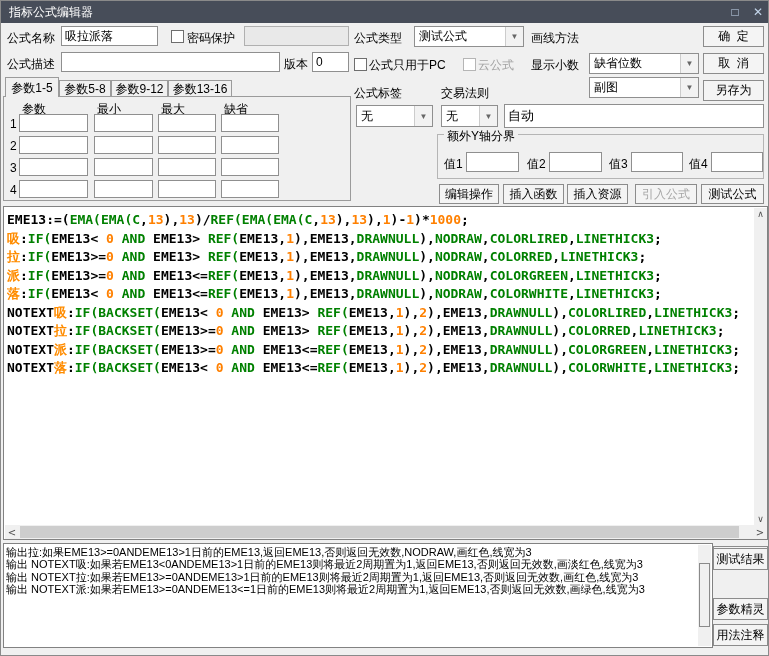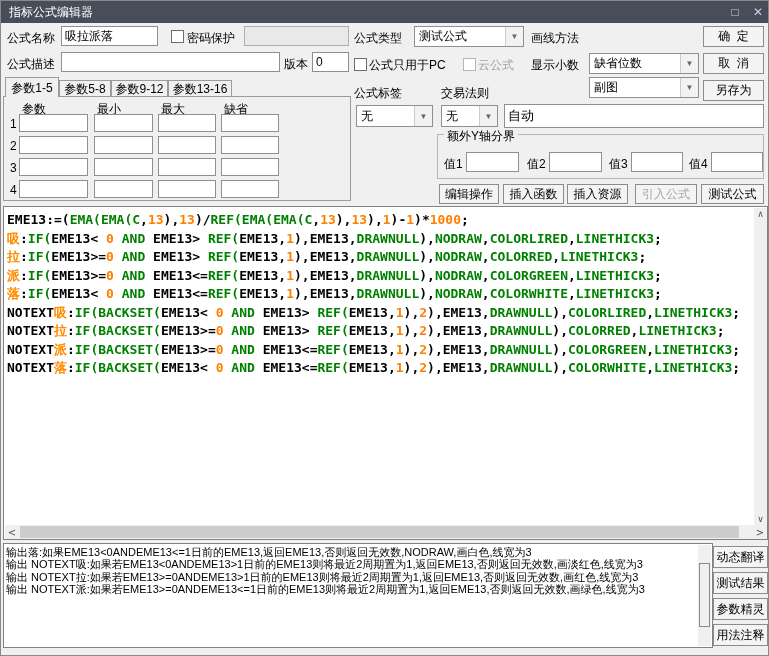--- a/index.html
+++ b/index.html
@@ -190,30 +190,30 @@
     </div>
     <div id="editor-hsb">
       <div class="sb-arrow" style="left:2px;top:2px;width:10px;font-size:10px;">&lt;</div>
       <div class="sb-arrow" style="right:2px;top:2px;width:10px;font-size:10px;">&gt;</div>
       <div class="sb-thumb" style="left:15px;top:1px;width:719px;height:12px;"></div>
     </div>
   </div>
 
   <div id="trans">
     <div id="trans-text">
-        <div class="tr-line">输出落:如果EME13&lt;0ANDEME13&lt;=1日前的EME13,返回EME13,否则返回无效数,NODRAW,画白色,线宽为3</div>
+        <div class="tr-line">输出拉:如果EME13&gt;=0ANDEME13&gt;1日前的EME13,返回EME13,否则返回无效数,NODRAW,画红色,线宽为3</div>
         <div class="tr-line">输出 NOTEXT吸:如果若EME13&lt;0ANDEME13&gt;1日前的EME13则将最近2周期置为1,返回EME13,否则返回无效数,画淡红色,线宽为3</div>
         <div class="tr-line">输出 NOTEXT拉:如果若EME13&gt;=0ANDEME13&gt;1日前的EME13则将最近2周期置为1,返回EME13,否则返回无效数,画红色,线宽为3</div>
         <div class="tr-line">输出 NOTEXT派:如果若EME13&gt;=0ANDEME13&lt;=1日前的EME13则将最近2周期置为1,返回EME13,否则返回无效数,画绿色,线宽为3</div>
       </div>
     <div id="trans-vsb">
       <div id="trans-thumb"></div>
     </div>
   </div>
 
   <div id="side-buttons">
       <div class="btn side-btn" style="top: 545px;">动态翻译</div>
-      <div class="btn side-btn" style="top: 571px; font-family: Liberation Serif, serif;">测试结果</div>
+      <div class="btn side-btn" style="top: 547px; font-family: Liberation Serif, serif;">测试结果</div>
       <div class="btn side-btn" style="top: 597px;">参数精灵</div>
       <div class="btn side-btn" style="top: 623px;">用法注释</div>
     </div>
 
 </div>
 
 </body></html>

